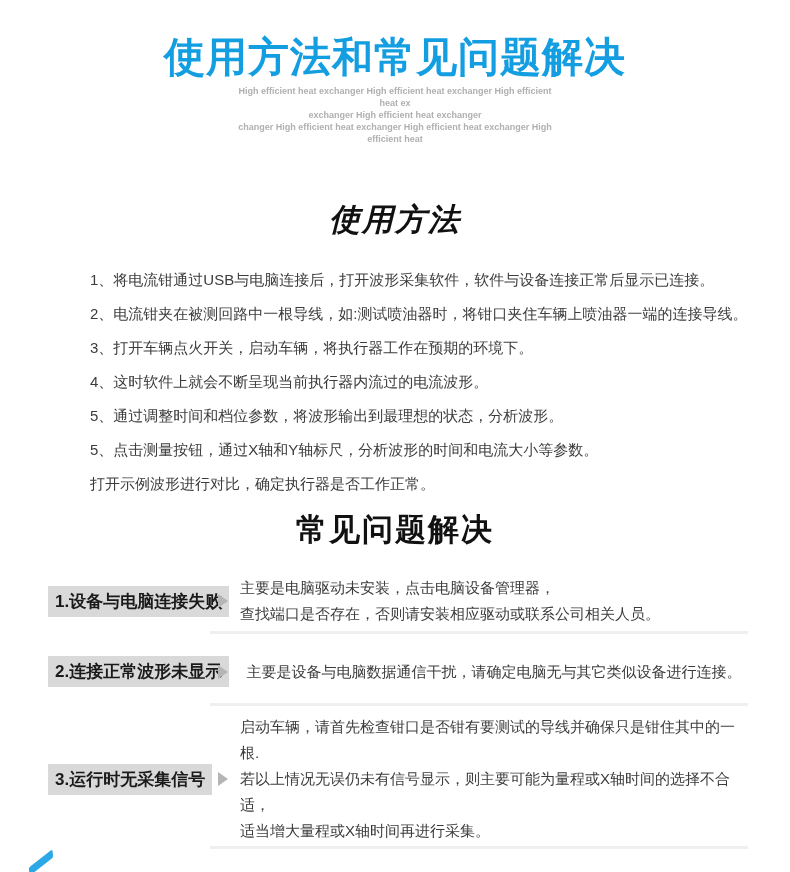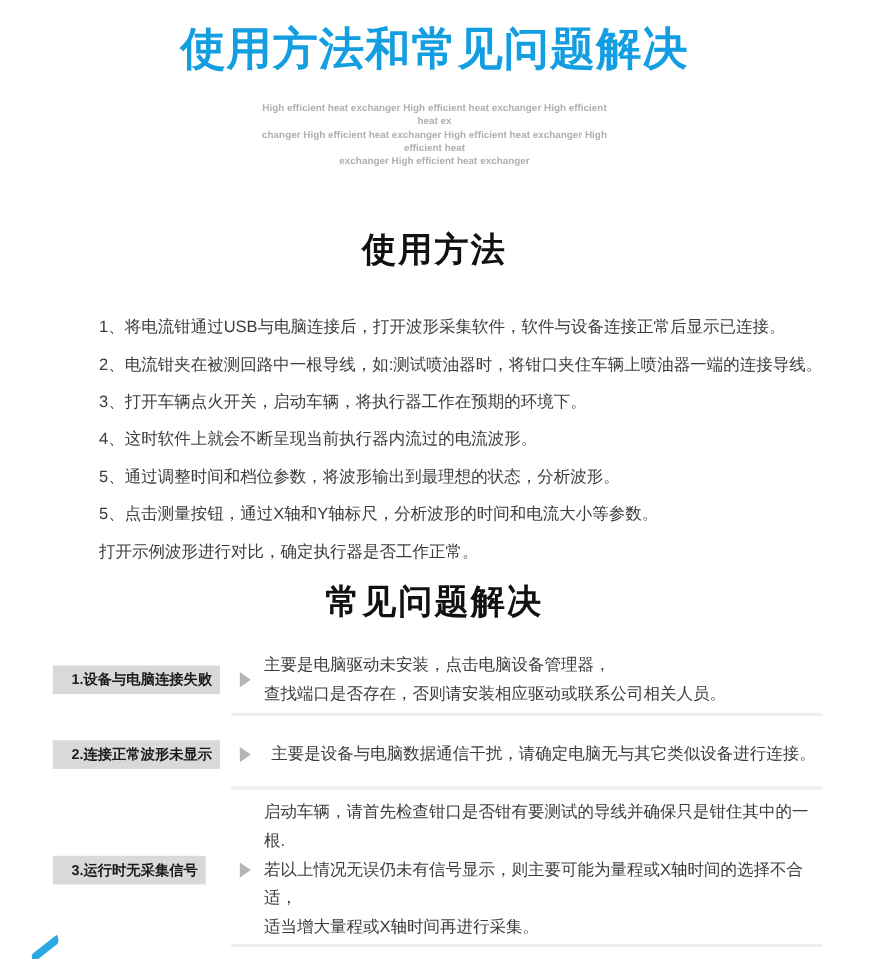--- a/index.html
+++ b/index.html
@@ -14,50 +14,50 @@
   }
   *{margin:0;padding:0;box-sizing:border-box;}
   html,body{background:#ffffff;}
   body{
     font-family:"Liberation Sans","DejaVu Sans",sans-serif;
     width:790px;height:872px;overflow:hidden;position:relative;
   }
   .page{width:790px;height:872px;background:#fff;position:relative;}
 
   .main-title{
-    padding-top:17px;
+    padding-top:30px;
     text-align:center;
     font-size:41px;
     font-weight:bold;
     letter-spacing:1px;
     color:var(--accent,#149ee2);
   }
 
   .watermark{
-    margin:20px auto 0 auto;
+    margin:0 auto 0 auto;
     width:330px;
     text-align:center;
     font-size:9px;
     line-height:12px;
     font-weight:600;
     color:var(--watermark-text,#b0b0b0);
   }
 
   .section-heading{
     text-align:center;
     font-size:31px;
     font-weight:bold;
     letter-spacing:2px;
     color:var(--heading-text,#111);
   }
-  .usage-heading{margin-top:54px;}
+  .usage-heading{margin-top:54px;font-style:italic;}
   .faq-heading{}
 
   .steps{
-    margin-top:40px;
+    margin-top:30px;
     padding-left:90px;
     padding-right:40px;
   }
   .step-line{
     font-size:15px;
     color:var(--body-text,#3c3c3c);
     margin-bottom:15px;
     white-space:nowrap;
   }
 
@@ -72,23 +72,23 @@
   .faq-item-2{margin-top:22px;text-align:center;}
   .faq-item-3{margin-top:8px;}
   .faq-label-col{
     width:162px;
     flex:0 0 162px;
     display:flex;
   }
   .faq-label{
     background:var(--label-bg,#d9d9d9);
     color:var(--label-text,#1a1a1a);
-    font-size:13px;
+    font-size:17px;
     font-weight:bold;
-    padding:4px 7px 4px 17px;
+    padding:4px 7px 4px 7px;
     white-space:nowrap;
   }
   .faq-arrow{
     flex:0 0 auto;
     width:0;height:0;
     border-left:10px solid var(--arrow,#b5b5b5);
     border-top:7px solid transparent;
     border-bottom:7px solid transparent;
     margin:0 12px 0 8px;
   }
@@ -120,22 +120,22 @@
 </style>
 </head>
 <body>
 
 <div class="page">
 
   <h1 class="main-title">使用方法和常见问题解决</h1>
 
   <div class="watermark">
     <div>High efficient heat exchanger  High efficient heat exchanger  High efficient heat ex</div>
+    <div>exchanger High efficient heat exchanger</div>
     <div>changer  High efficient heat exchanger  High efficient heat exchanger  High efficient heat</div>
-    <div>exchanger High efficient heat exchanger</div>
   </div>
 
   <h2 class="section-heading usage-heading">使用方法</h2>
 
   <div class="steps">
     <p class="step-line">1、将电流钳通过USB与电脑连接后，打开波形采集软件，软件与设备连接正常后显示已连接。</p>
     <p class="step-line">2、电流钳夹在被测回路中一根导线，如:测试喷油器时，将钳口夹住车辆上喷油器一端的连接导线。</p>
     <p class="step-line">3、打开车辆点火开关，启动车辆，将执行器工作在预期的环境下。</p>
     <p class="step-line">4、这时软件上就会不断呈现当前执行器内流过的电流波形。</p>
     <p class="step-line">5、通过调整时间和档位参数，将波形输出到最理想的状态，分析波形。</p>

